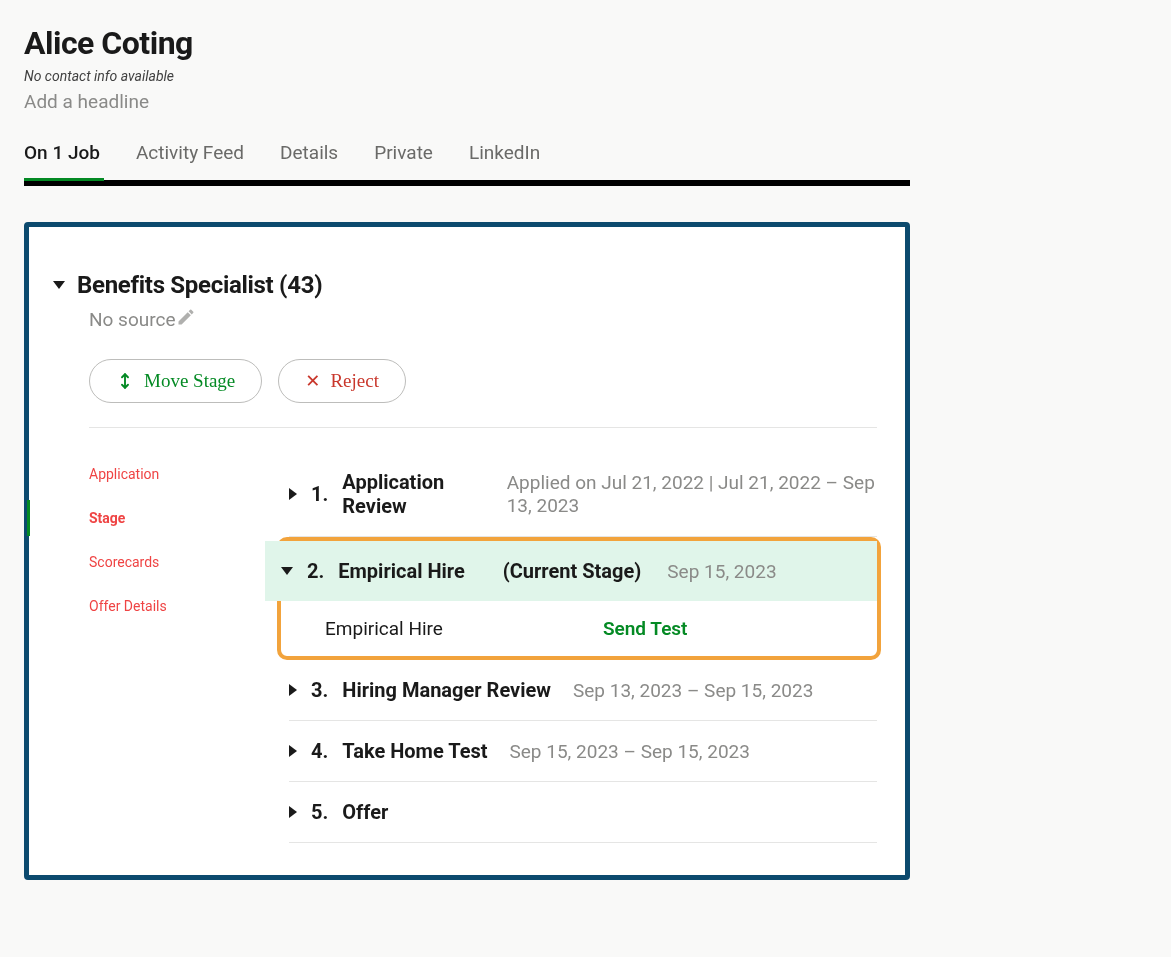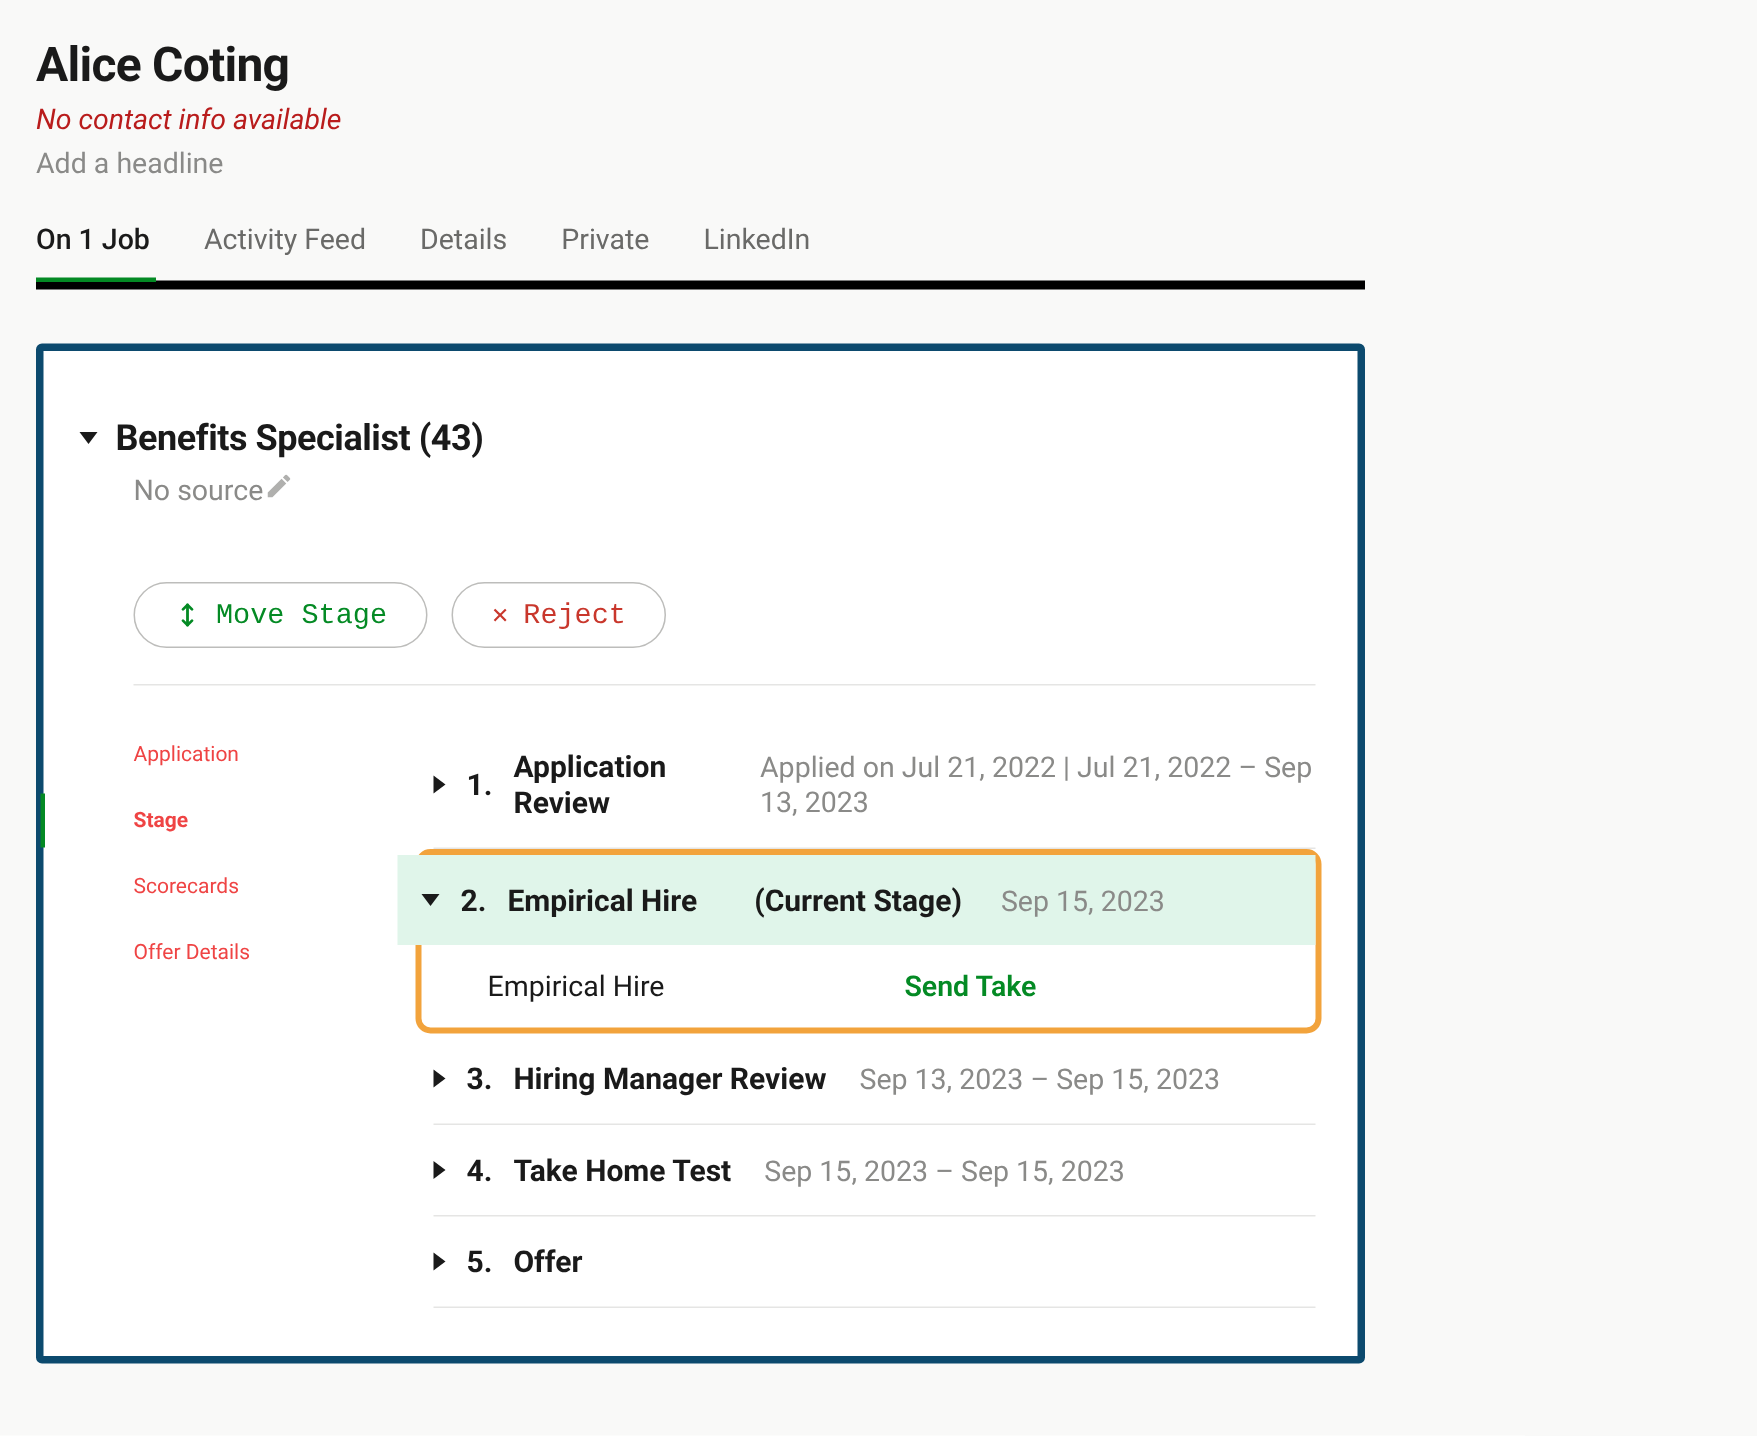--- a/index.html
+++ b/index.html
@@ -16,22 +16,22 @@
       width: 934px;
       padding: 24px;
     }
     .header-name {
       font-size: 32px;
       font-weight: 700;
       letter-spacing: -0.5px;
       margin-bottom: 6px;
     }
     .contact-info {
-      font-size: 19px;
-      color: #b91c1c;
+      font-size: 14px;
+      color: #404040;
       font-style: italic;
       margin-bottom: 6px;
     }
     .headline {
       font-size: 19px;
       color: #8a8a88;
       margin-bottom: 28px;
     }
     .tabs {
       display: flex;
@@ -118,22 +118,21 @@
     .pill-button {
       display: inline-flex;
       align-items: center;
       gap: 10px;
       border: 1.5px solid #bdbdbb;
       border-radius: 999px;
       padding: 10px 26px;
       font-size: 19px;
       background: #fff;
       cursor: pointer;
-      font-family: Liberation Mono, monospace;
-      margin-top: 22px;
+      font-family: Liberation Serif, serif;
     }
     .pill-button.move {
       color: #048a24;
     }
     .pill-button.reject {
       color: #c9372c;
     }
     .move-stage-icon {
       width: 18px;
       height: 18px;
@@ -295,21 +294,21 @@
         <div class="highlighted-group">
           <div class="stage-row current-header">
             <span class="toggle-icon toggle-down"></span>
             <span class="stage-number">2.</span>
             <span class="stage-name">Empirical Hire</span>
             <span class="stage-current-label">(Current Stage)</span>
             <span class="stage-current-date">Sep 15, 2023</span>
           </div>
           <div class="sub-stage">
             <span>Empirical Hire</span>
-            <span class="send-test-link">Send Take</span>
+            <span class="send-test-link">Send Test</span>
           </div>
         </div>
 
         <div class="stage-row">
           <span class="toggle-icon toggle-right"></span>
           <span class="stage-number">3.</span>
           <span class="stage-name">Hiring Manager Review</span>
           <span class="stage-meta">Sep 13, 2023 – Sep 15, 2023</span>
         </div>
 

